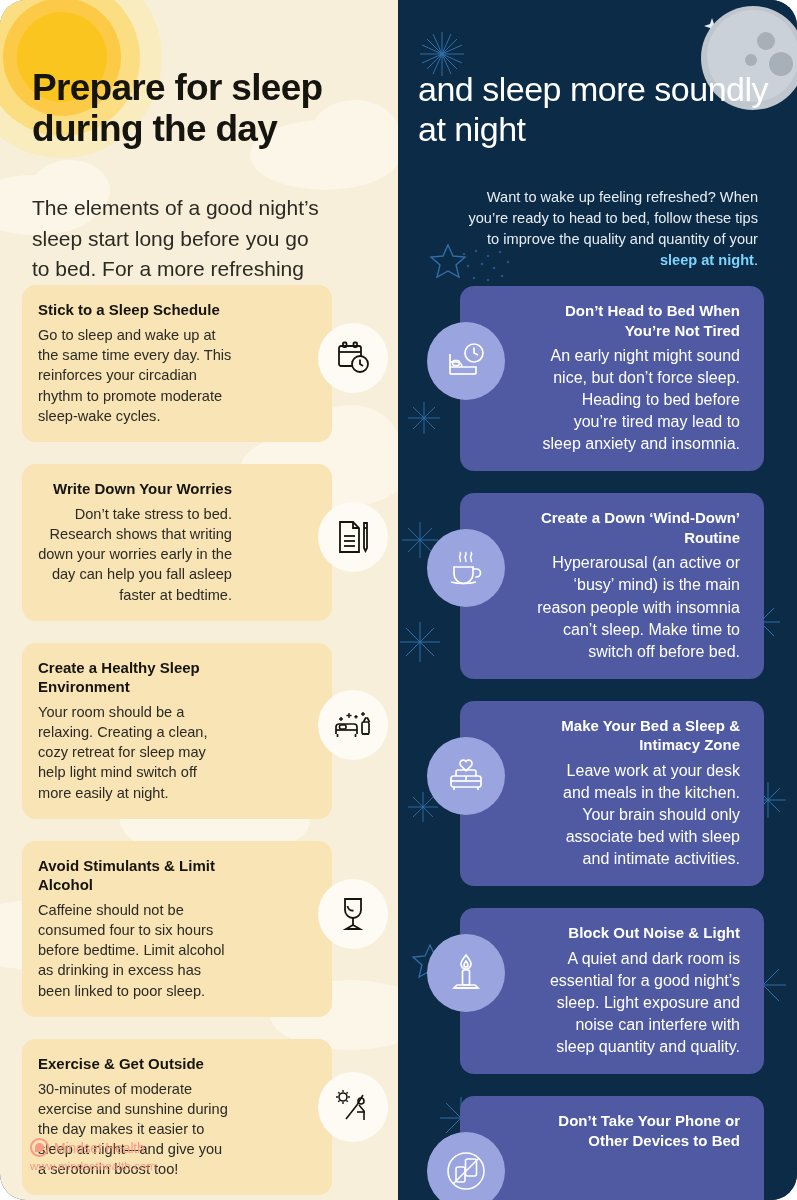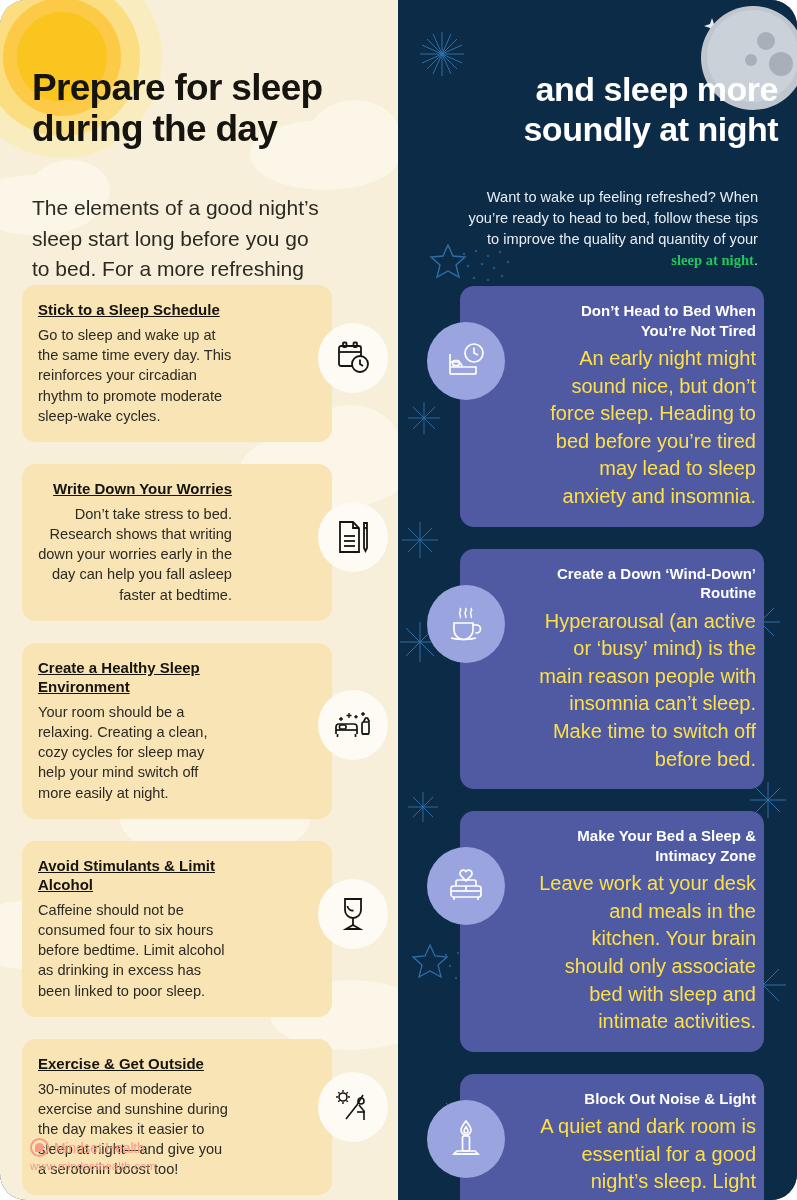--- a/index.html
+++ b/index.html
@@ -33,21 +33,21 @@
     font-size:21px;line-height:1.46;color:#2B2A24;
   }
   .day-intro b{font-weight:700;color:#15140F;}
 
   .day-cards{position:absolute;left:22px;top:285px;width:310px;}
   .day-card{
     position:relative;background:#F8E4B5;border-radius:14px;
     padding:15px 100px 16px 16px;margin-bottom:22px;
   }
   .day-card h3{
-    margin:0 0 6px 0;font-size:15px;font-weight:700;color:#15140F;line-height:1.28;text-decoration:underline;
+    margin:0 0 6px 0;font-size:15px;font-weight:700;color:#15140F;line-height:1.28;
   }
   .day-card p{
     margin:0;font-size:14.6px;line-height:1.38;color:#2B2A24;
   }
   .day-icon{
     position:absolute;width:70px;height:70px;border-radius:50%;
     background:#FDFBF3;left:296px;display:flex;align-items:center;justify-content:center;
   }
 
   .footer{position:absolute;left:30px;top:1138px;}
@@ -67,39 +67,39 @@
   .night-panel{
     position:absolute;left:398px;top:0;width:399px;height:1200px;
     background:#0C2B47;overflow:hidden;
   }
   .moon-wrap{position:absolute;right:-8px;top:6px;width:104px;height:104px;}
   .moon{position:absolute;inset:0;border-radius:50%;background:#BFC6CE;}
   .moon-sh{position:absolute;border-radius:50%;background:#C9CFD6;}
   .crater{position:absolute;border-radius:50%;background:#A7AFB8;}
 
   .night-title{
-    position:absolute;left:20px;top:46px;width:360px;text-align:right;
-    font-size:34px;line-height:1.18;font-weight:700;color:#FFFFFF;letter-spacing:-0.5px;
+    position:absolute;left:20px;top:46px;width:360px;text-align:left;
+    font-size:34px;line-height:1.18;font-weight:400;color:#FFFFFF;letter-spacing:-0.5px;
   }
   .night-intro{
     position:absolute;left:62px;top:172px;width:298px;text-align:right;
     font-size:14.6px;line-height:1.45;color:#E7EDF4;
   }
-  .night-intro b{font-weight:700;color:#22c55e;font-family:Liberation Serif, serif;}
+  .night-intro b{font-weight:700;color:#7dd3fc;}
 
   .night-cards{position:absolute;left:62px;top:286px;width:304px;}
   .night-card{
     position:relative;background:#4F5AA2;border-radius:14px;
-    padding:15px 8px 16px 76px;margin-bottom:22px;text-align:right;
+    padding:15px 24px 16px 76px;margin-bottom:22px;text-align:right;
   }
   .night-card h3{
     margin:0 0 5px 0;font-size:15px;font-weight:700;color:#FFFFFF;line-height:1.3;
   }
   .night-card p{
-    margin:0;font-size:20px;line-height:1.38;color:#fde047;
+    margin:0;font-size:16px;line-height:1.38;color:#ffffff;
   }
   .night-icon{
     position:absolute;left:-33px;width:78px;height:78px;border-radius:50%;
     background:#9AA4DF;display:flex;align-items:center;justify-content:center;
   }
 
   .spark{position:absolute;}
   .dots{position:absolute;}
 </style>
 </head>
@@ -157,21 +157,21 @@
             <line x1="11" y1="24" x2="22" y2="24"></line>
             <line x1="11" y1="29" x2="22" y2="29"></line>
             <path d="M31 6 l3 0 0 25 -1.5 3 -1.5 -3 z"></path>
             <line x1="31" y1="11" x2="34" y2="11"></line>
           </svg>
         </div>
       </div>
 
       <div class="day-card" style="min-height:166px;">
         <h3>Create a Healthy Sleep Environment</h3>
-        <p>Your room should be a relaxing. Creating a clean, cozy cycles for sleep may help your mind switch off more easily at night.</p>
+        <p>Your room should be a relaxing. Creating a clean, cozy retreat for sleep may help light mind switch off more easily at night.</p>
         <div class="day-icon" style="top:47px;">
           <svg width="42" height="42" viewBox="0 0 42 42" fill="none" stroke="#15140F" stroke-width="1.7">
             <path d="M4 30 v-7 a3 3 0 0 1 3-3 h15 a3 3 0 0 1 3 3 v7"></path>
             <line x1="4" y1="26" x2="25" y2="26"></line>
             <rect x="7.5" y="21" width="6.5" height="4" rx="1.4"></rect>
             <line x1="5.5" y1="30" x2="5.5" y2="33"></line>
             <line x1="23.5" y1="30" x2="23.5" y2="33"></line>
             <rect x="30" y="18" width="7" height="12" rx="1.5"></rect>
             <path d="M31.5 18 l2-4 h2 l2 4"></path>
             <line x1="30" y1="30" x2="37" y2="30"></line>

